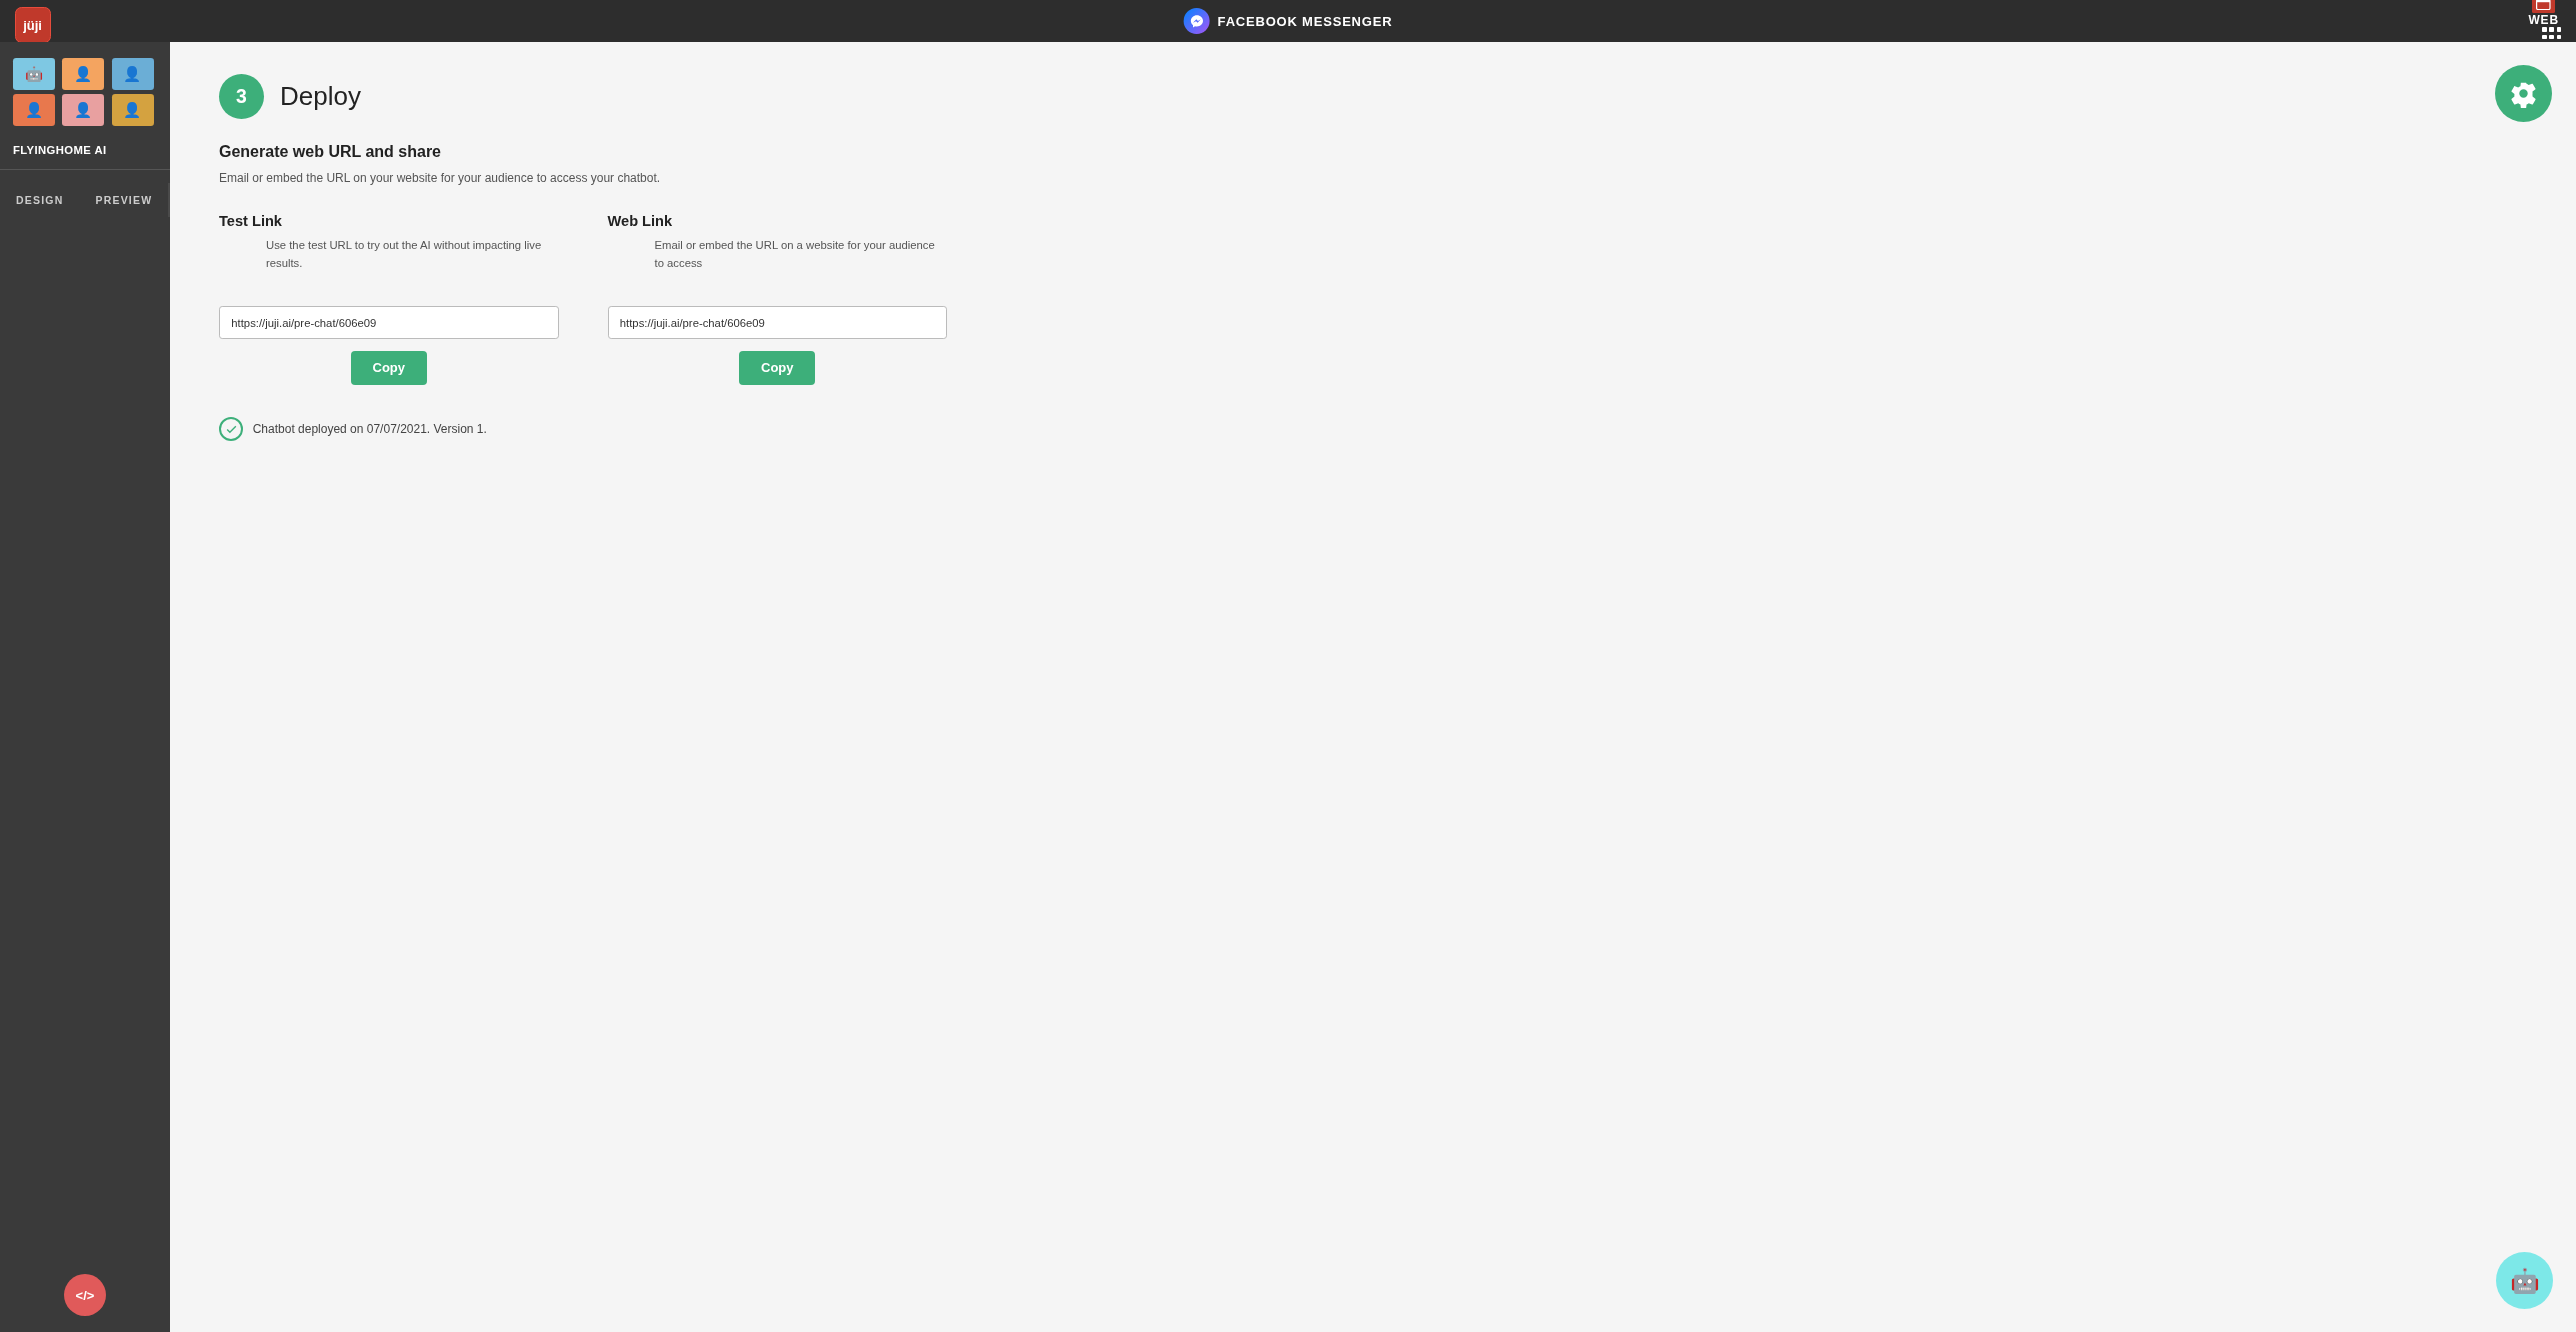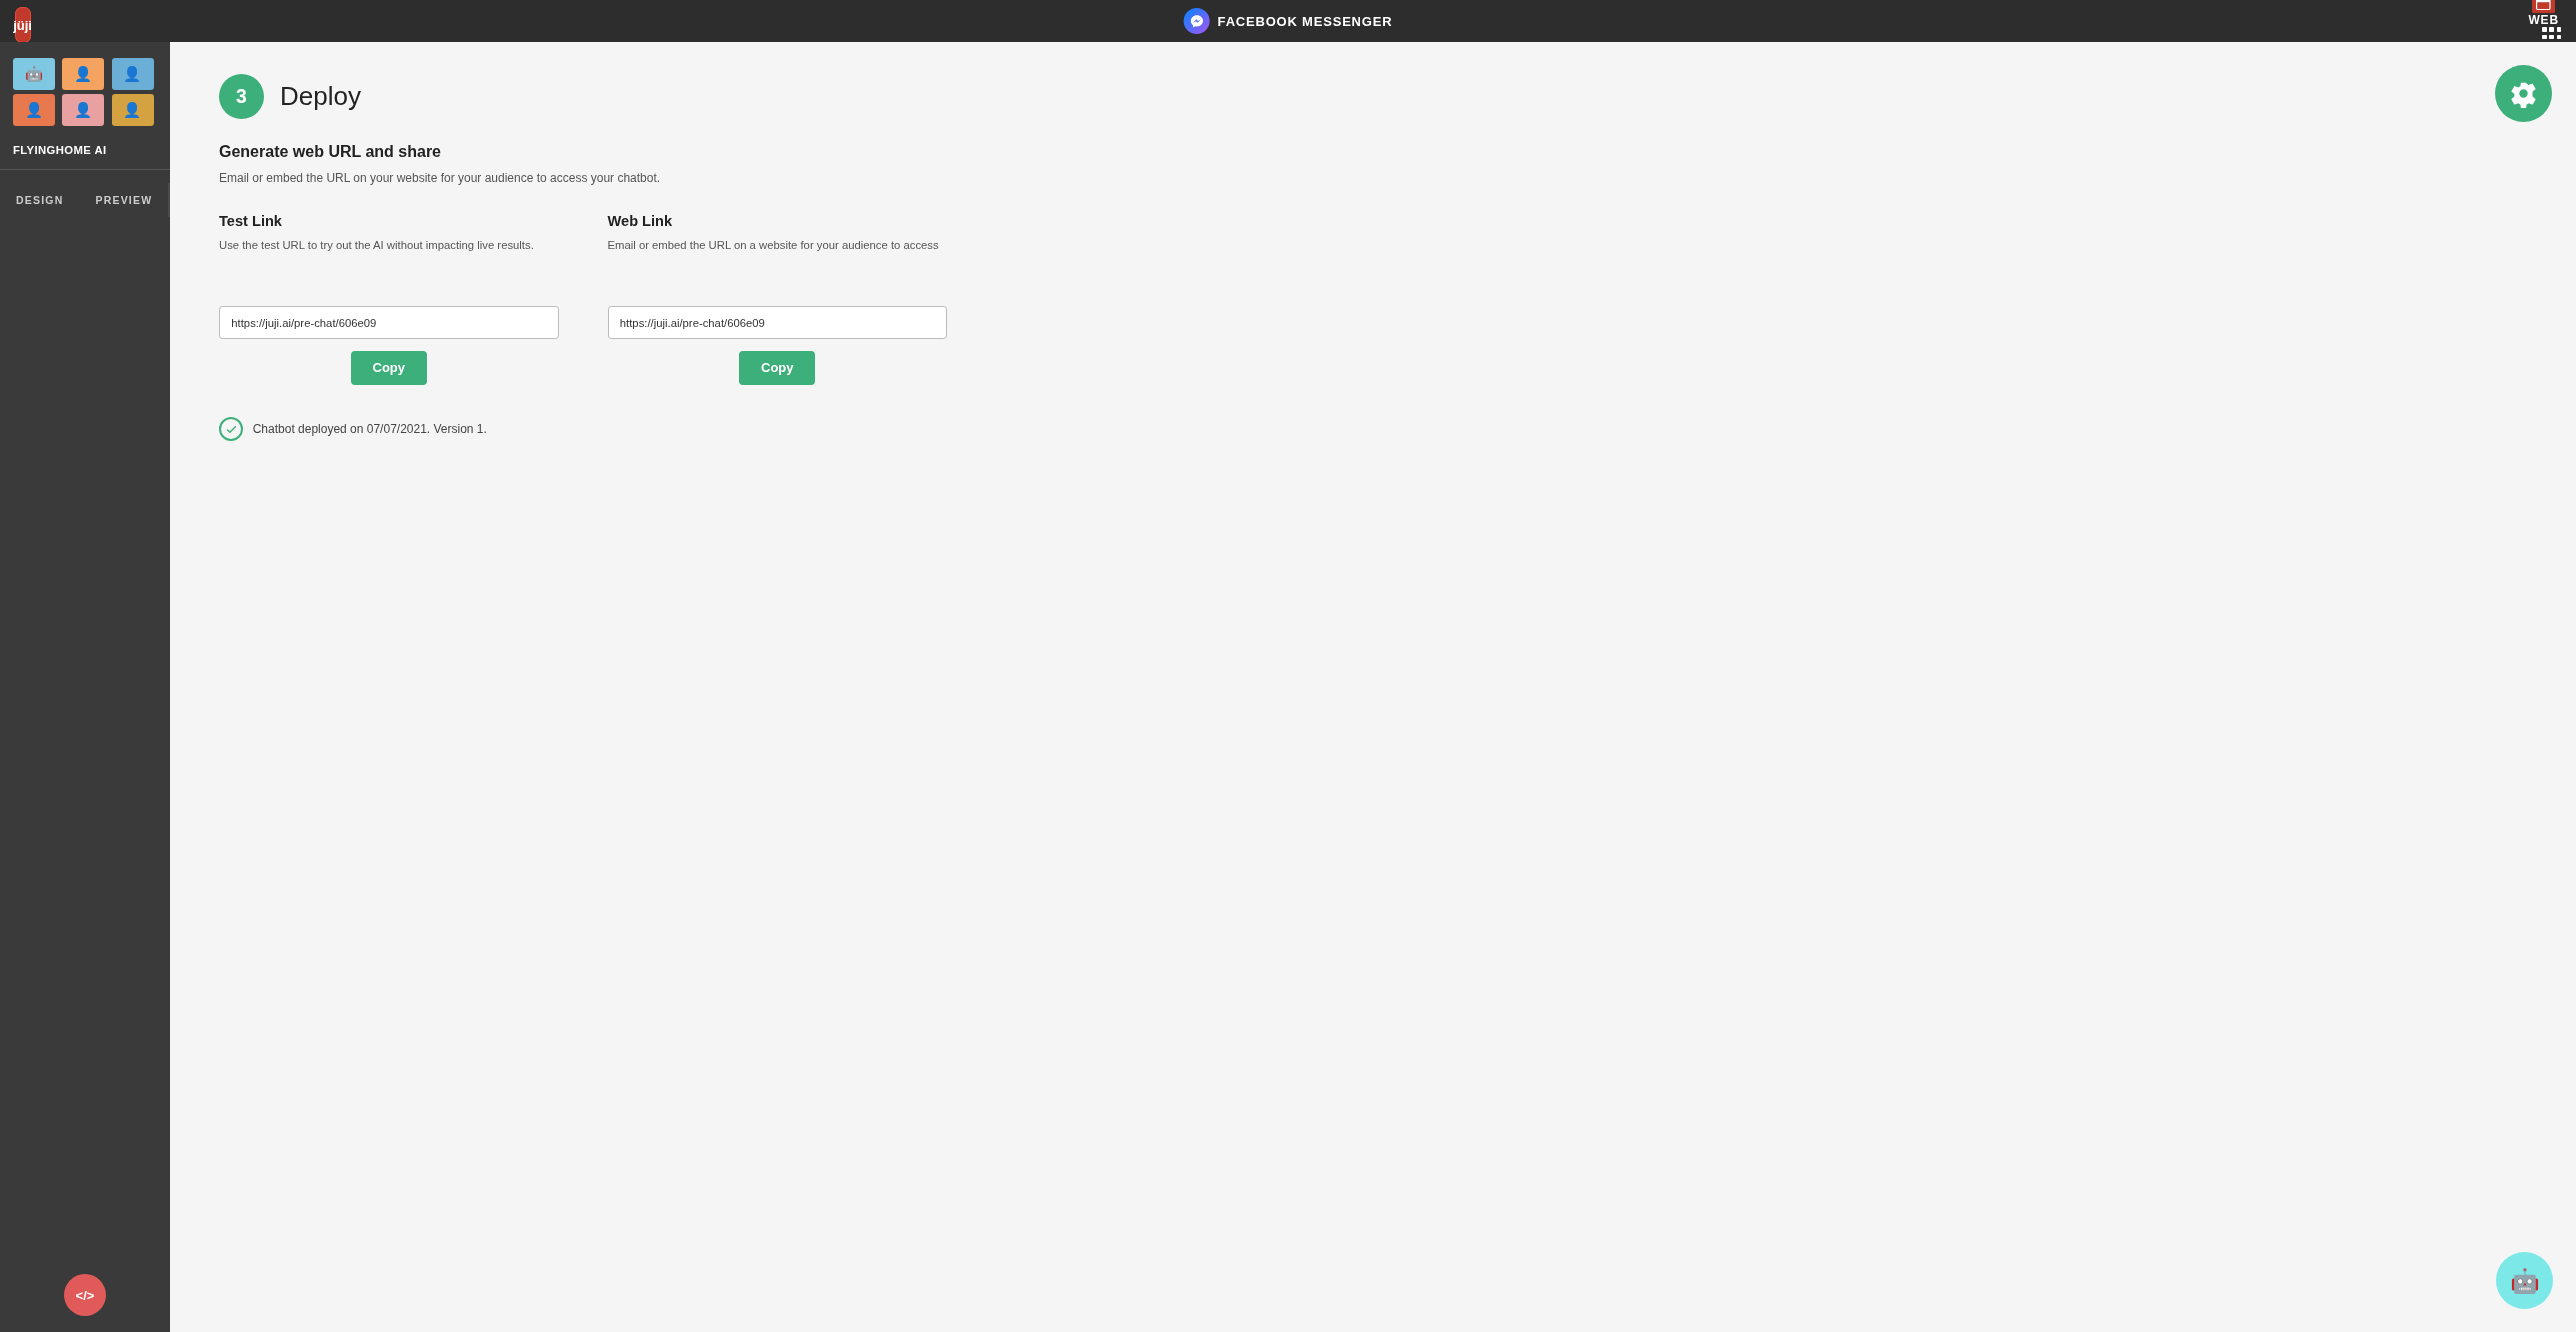--- a/index.html
+++ b/index.html
@@ -9,21 +9,21 @@
     .top-header {
       background: #2d2d2d;
       height: 42px;
       display: flex;
       align-items: center;
       padding: 0 14.6px;
       flex-shrink: 0;
       position: relative;
     }
     .header-logo {
-      width: 16px;
+      width: 36px;
       height: 36px;
       background: #c0392b;
       border-radius: 6.5px;
       display: flex; align-items: center; justify-content: center;
       font-weight: bold; color: white; font-size: 13px;
       border: 1.6px solid #e74c3c;
       margin-top: 8px;
     }
     .header-center {
       position: absolute;
@@ -230,20 +230,21 @@
       font-weight: 700;
       color: #222;
       margin-bottom: 8px;
     }
     .link-card-description {
       font-size: 11.3px;
       color: #555;
       line-height: 1.55;
       margin-bottom: 16px;
       min-height: 53px;
+      margin-left: 47px;
     }
     .link-input {
       width: 100%;
       padding: 9.7px 11.3px;
       border: 1.2px solid #bbb;
       border-radius: 3.2px;
       font-size: 11.3px;
       color: #333;
       background: white;
       margin-bottom: 11.3px;

